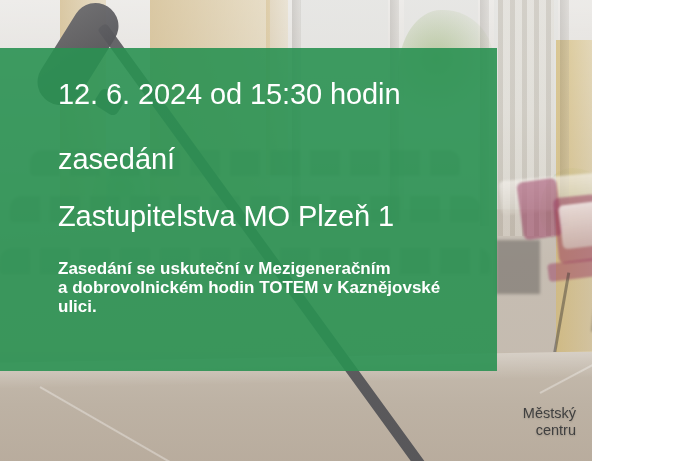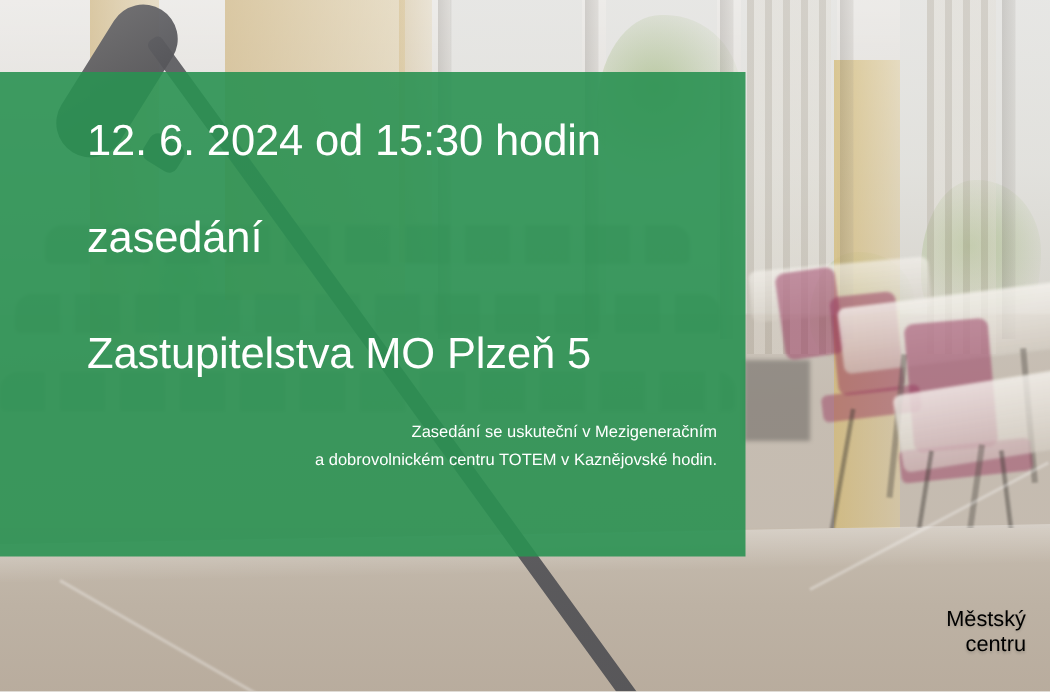--- a/index.html
+++ b/index.html
@@ -7,21 +7,21 @@
     margin: 0;
     padding: 0;
     background: #ffffff;
   }
   body {
     font-family: "Liberation Sans", "DejaVu Sans", sans-serif;
   }
 
   .banner {
     position: relative;
-    width: 700px;
+    width: 592px;
     height: 461px;
     overflow: hidden;
     background: #cfc9c2;
   }
 
   
   .photo {
     position: absolute;
     inset: 0;
     overflow: hidden;
@@ -218,43 +218,42 @@
     color: #ffffff;
   }
   .headline {
     font-size: 29px;
     font-weight: 400;
     line-height: 1.0;
     letter-spacing: -0.1px;
     margin: 0 0 36px 0;
     white-space: nowrap;
   }
-  .headline.h2 { margin-bottom: 48px; }
+  .headline.h2 { margin-bottom: 28px; }
   .headline.h3 { margin-bottom: 28px; }
   .subtext {
-    font-size: 11px;
+    font-size: 17px;
     line-height: 19px;
-    font-weight: 400;
+    font-weight: 700;
     margin: 0;
-    text-align: right;
   }
   .subtext .line { display: block; }
 
   
   .logo {
     position: absolute;
     right: 16px;
     bottom: 22px;
     display: flex;
     align-items: center;
     gap: 3px;
   }
   .logo-wordmark {
     text-align: right;
-    color: #000000;
+    color: #404040;
     font-size: 14.5px;
     line-height: 17px;
     font-weight: 400;
     text-shadow: 0 1px 2px rgba(0,0,0,.16);
   }
   .logo-wordmark .line { display: block; }
 
   .logo-banner {
     position: relative;
     height: 33px;
@@ -339,24 +338,24 @@
     <div class="photo-layer mic-stem"></div>
     <div class="photo-layer mic-collar"></div>
     <div class="photo-layer mic-head"></div>
   </div>
 
   <div class="green-panel"></div>
 
   <div class="content">
     <p class="headline h1">12. 6. 2024 od 15:30 hodin</p>
     <p class="headline h2">zasedání</p>
-    <p class="headline h3">Zastupitelstva MO Plzeň 5</p>
+    <p class="headline h3">Zastupitelstva MO Plzeň 1</p>
     <p class="subtext">
       <span class="line">Zasedání se uskuteční v Mezigeneračním</span>
-      <span class="line">a dobrovolnickém centru TOTEM v Kaznějovské hodin.</span>
+      <span class="line">a dobrovolnickém hodin TOTEM v Kaznějovské ulici.</span>
     </p>
   </div>
 
   <div class="logo">
     <div class="logo-wordmark">
       <span class="line">Městský</span>
       <span class="line">centru</span>
     </div>
   </div>
 

